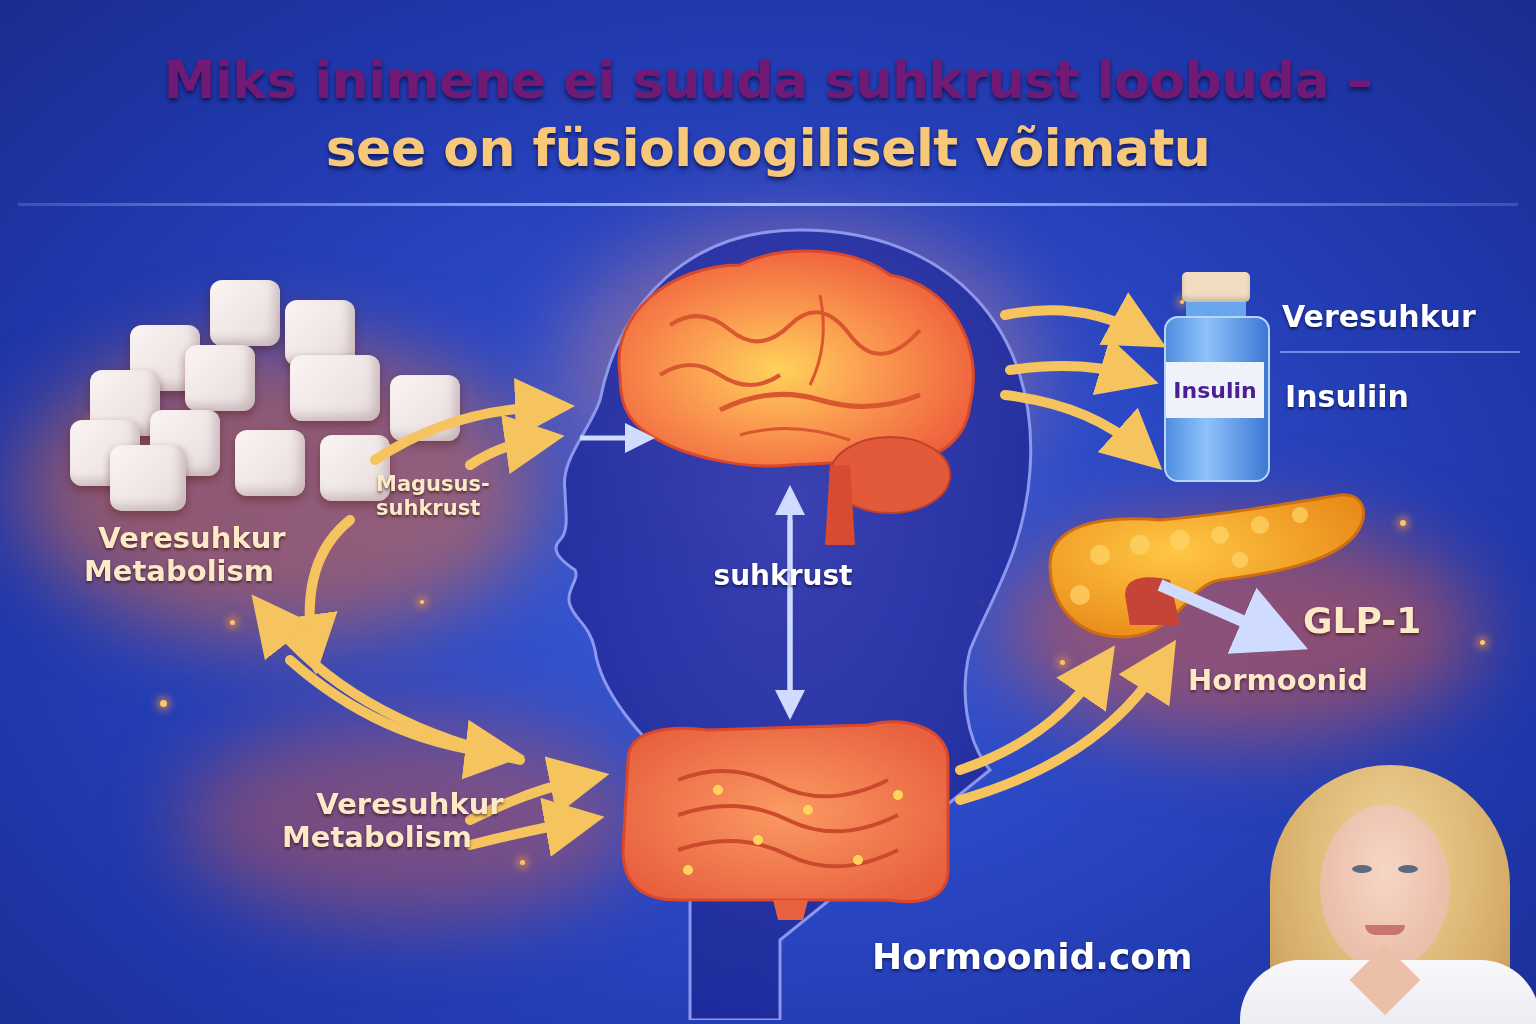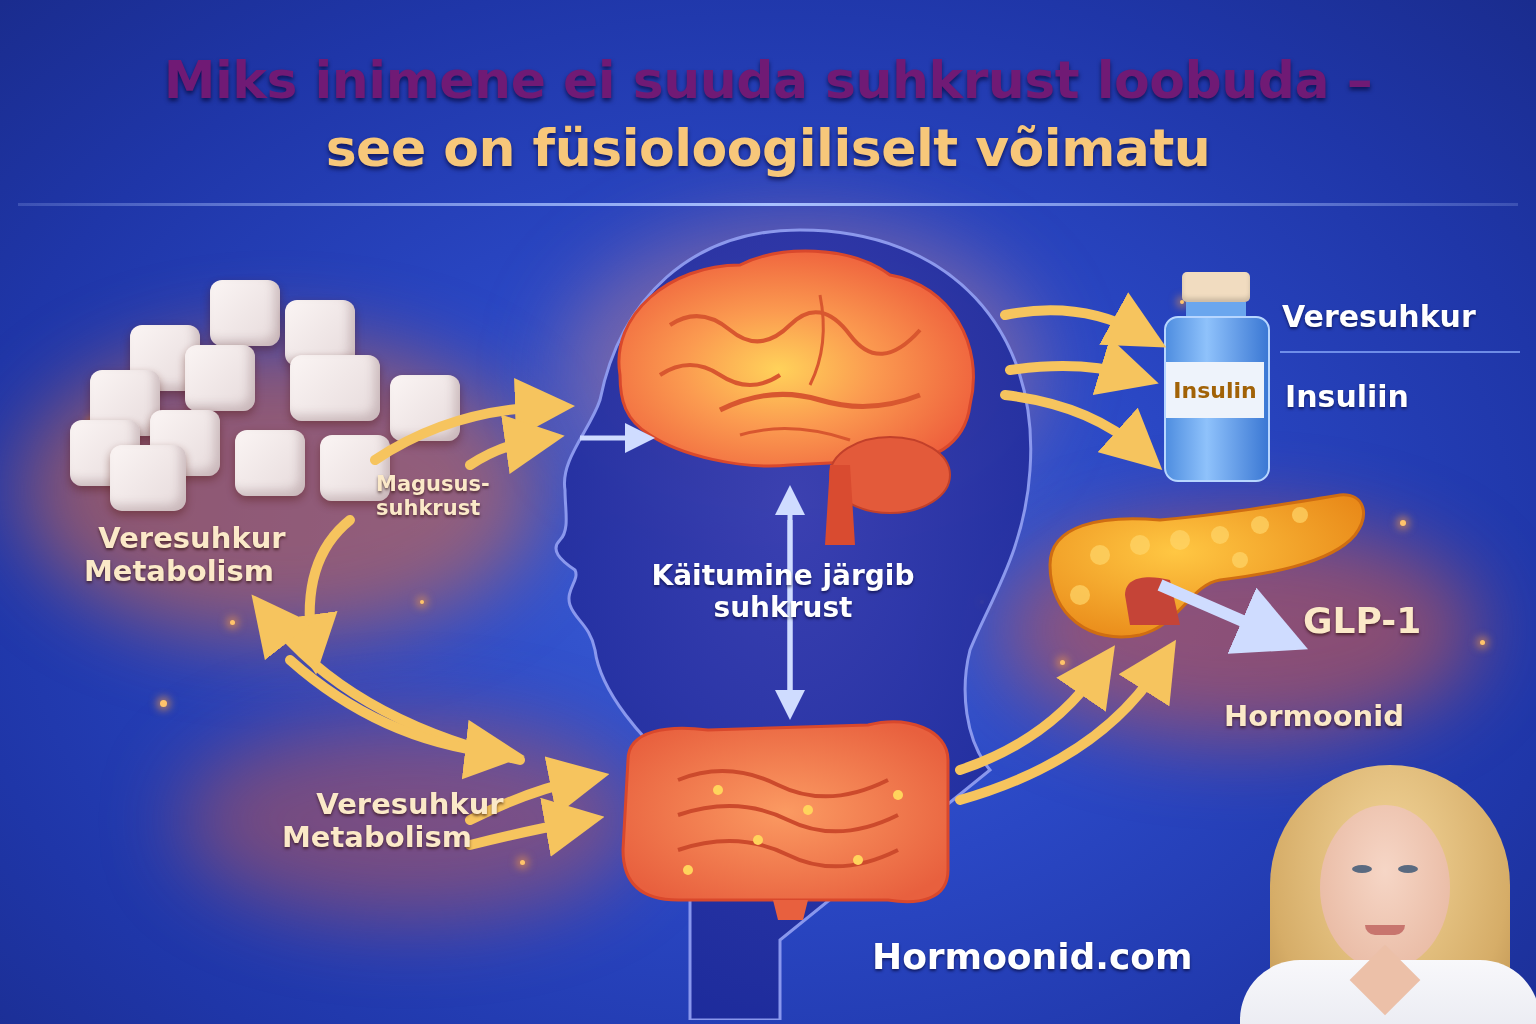--- a/index.html
+++ b/index.html
@@ -106,21 +106,21 @@
   <circle cx="80" cy="170" r="5" fill="#ffd45c"></circle>
     <circle cx="290" cy="95" r="5" fill="#ffd45c"></circle>
   <path d="M165 200 L170 220 L195 220 L200 200 Z" fill="#e8603e"></path>
 </svg>
 
 <div class="abs" style="left:1160px;top:272px;width:110px;height:210px;">
   <div style="position:absolute;left:22px;top:0;width:68px;height:30px;background:#f1dcc0;border-radius:5px;box-shadow:inset 0 -4px 4px rgba(0,0,0,.15);"></div>
   <div style="position:absolute;left:26px;top:30px;width:60px;height:14px;background:#6aa6ee;"></div>
   <div style="position:absolute;left:4px;top:44px;width:102px;height:162px;background:linear-gradient(90deg,#4f8ee0,#8fc2fb 40%,#3b78d4);border-radius:14px;border:2px solid #b7d6ff;"></div>
   <div style="position:absolute;left:6px;top:90px;width:98px;height:56px;background:#eef3fb;display:flex;align-items:center;justify-content:center;">
-    <span style="color:#a16207;font-weight:bold;font-size:22px;font-family:'DejaVu Sans',sans-serif;">Insulin</span>
+    <span style="color:#4c1d95;font-weight:bold;font-size:22px;font-family:'DejaVu Sans',sans-serif;">Insulin</span>
   </div>
 </div>
 
 <svg class="abs" style="left:1040px;top:485px;" width="330" height="155" viewBox="0 0 330 155">
   <defs>
     <radialGradient id="pang" cx="40%" cy="40%" r="70%">
       <stop offset="0%" stop-color="#ffc743"></stop>
       <stop offset="100%" stop-color="#e88717"></stop>
     </radialGradient>
   </defs>
@@ -177,28 +177,27 @@
 <div class="abs lbl" style="left:376px;top:472px;font-size:21px;">
   <div>Magusus-</div>
   <div>suhkrust</div>
 </div>
 <div class="abs lbl" style="left:272px;top:788px;font-size:29px;text-align:center;width:250px;">
   <div style="margin-left:26px;">Veresuhkur</div>
   <div style="margin-left:-40px;">Metabolism</div>
 </div>
 
 <div class="abs lbl-white" style="left:628px;top:560px;width:310px;text-align:center;font-size:28px;">
-  <div>Käitumine järgib</div>
   <div>suhkrust</div>
 </div>
 
 <div class="abs lbl-white" style="left:1282px;top:300px;font-size:30px;">Veresuhkur</div>
 <div class="abs lbl-white" style="left:1285px;top:380px;font-size:30px;">Insuliin</div>
 <div class="abs lbl" style="left:1303px;top:600px;font-size:36px;">GLP-1</div>
-<div class="abs lbl" style="left:1224px;top:664px;font-size:29px;margin-top:36px;">Hormoonid</div>
+<div class="abs lbl" style="left:1188px;top:664px;font-size:29px;">Hormoonid</div>
 
 <div class="abs" style="left:1230px;top:745px;width:306px;height:279px;overflow:hidden;">
   <div style="position:absolute;left:40px;top:20px;width:240px;height:280px;border-radius:120px 120px 40px 40px;background:radial-gradient(ellipse at 50% 35%,#f2d59a,#d6ad68 70%,#b88d4c);"></div>
   <div style="position:absolute;left:90px;top:60px;width:130px;height:165px;border-radius:50%;background:radial-gradient(ellipse at 50% 40%,#f6d6c6,#e6b49c);"></div>
   <div style="position:absolute;left:122px;top:120px;width:20px;height:8px;border-radius:50%;background:#5a6a80;"></div>
   <div style="position:absolute;left:168px;top:120px;width:20px;height:8px;border-radius:50%;background:#5a6a80;"></div>
   <div style="position:absolute;left:135px;top:180px;width:40px;height:10px;border-radius:0 0 20px 20px;background:#c8756e;"></div>
   <div style="position:absolute;left:10px;top:215px;width:300px;height:90px;border-radius:60px 60px 0 0;background:linear-gradient(#f8f8fb,#e7e8f0);"></div>
   <div style="position:absolute;left:130px;top:210px;width:50px;height:50px;background:#ecc0a8;transform:rotate(45deg);"></div>
 </div>

